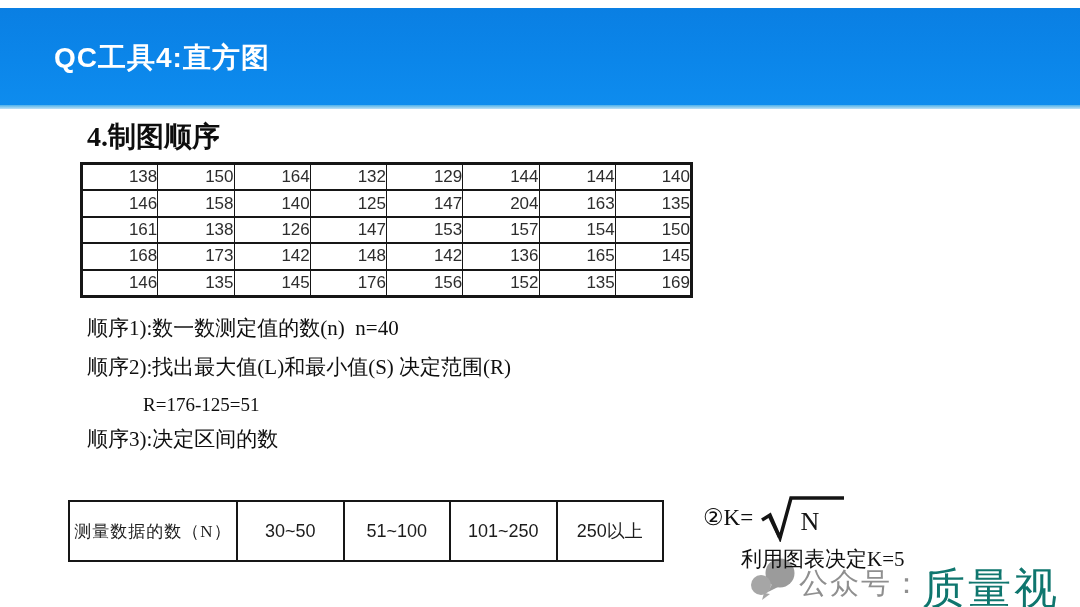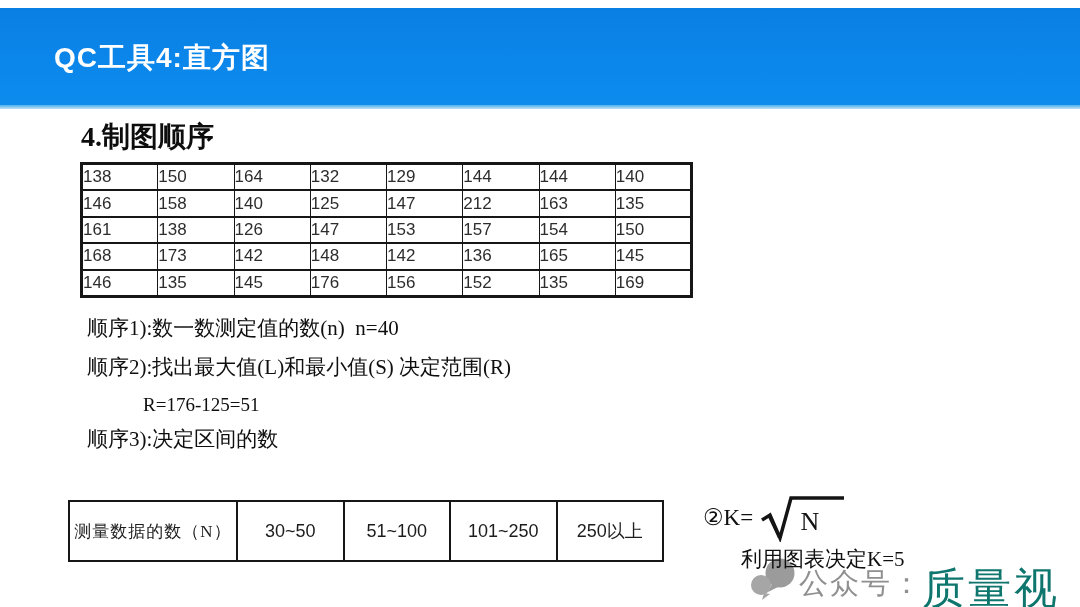--- a/index.html
+++ b/index.html
@@ -32,38 +32,38 @@
     left: 54px; top: 31px;
     font-family: "Liberation Sans", sans-serif;
     font-size: 28px;
     font-weight: bold;
     color: #ffffff;
     letter-spacing: 1px;
   }
   
   .section-heading {
     position: absolute;
-    left: 81px; top: 110px;
+    left: 87px; top: 110px;
     font-size: 28px;
     font-weight: bold;
     color: #0d0d0d;
   }
   
   table { border-collapse: collapse; table-layout: fixed; }
   .data-table {
     position: absolute;
     left: 80px; top: 154px;
     width: 613px; height: 136px;
     border: 3px solid #161616;
   }
   .data-table td {
     border: 1px solid #161616;
     border-top-width: 2px;
     border-bottom-width: 2px;
-    text-align: left;
+    text-align: right;
     vertical-align: middle;
     font-family: "Liberation Sans", sans-serif;
     font-size: 17px;
     color: #2d2d2d;
   }
   
   .step { position: absolute; font-size: 21px; color: #0f0f0f; white-space: pre; }
   .step-1 { left: 87px; top: 306px; }
   .step-2 { left: 87px; top: 345px; }
   .range-calc { left: 143px; top: 386px; font-size: 19px; }
@@ -148,21 +148,21 @@
           <td>144</td>
           <td>144</td>
           <td>140</td>
         </tr>
         <tr>
           <td>146</td>
           <td>158</td>
           <td>140</td>
           <td>125</td>
           <td>147</td>
-          <td>212</td>
+          <td>204</td>
           <td>163</td>
           <td>135</td>
         </tr>
         <tr>
           <td>161</td>
           <td>138</td>
           <td>126</td>
           <td>147</td>
           <td>153</td>
           <td>157</td>

